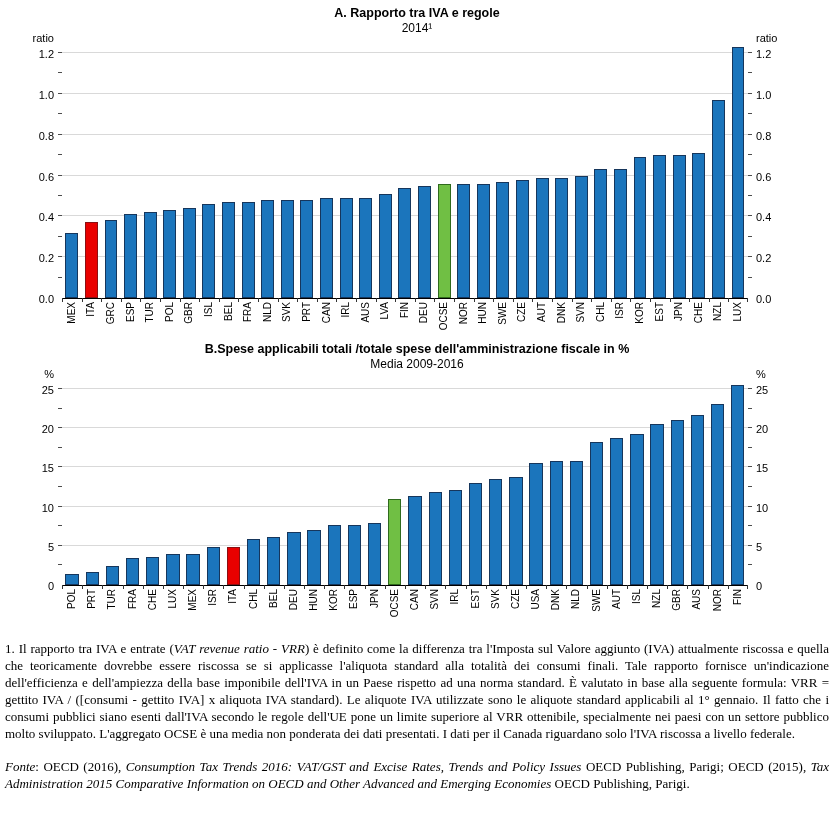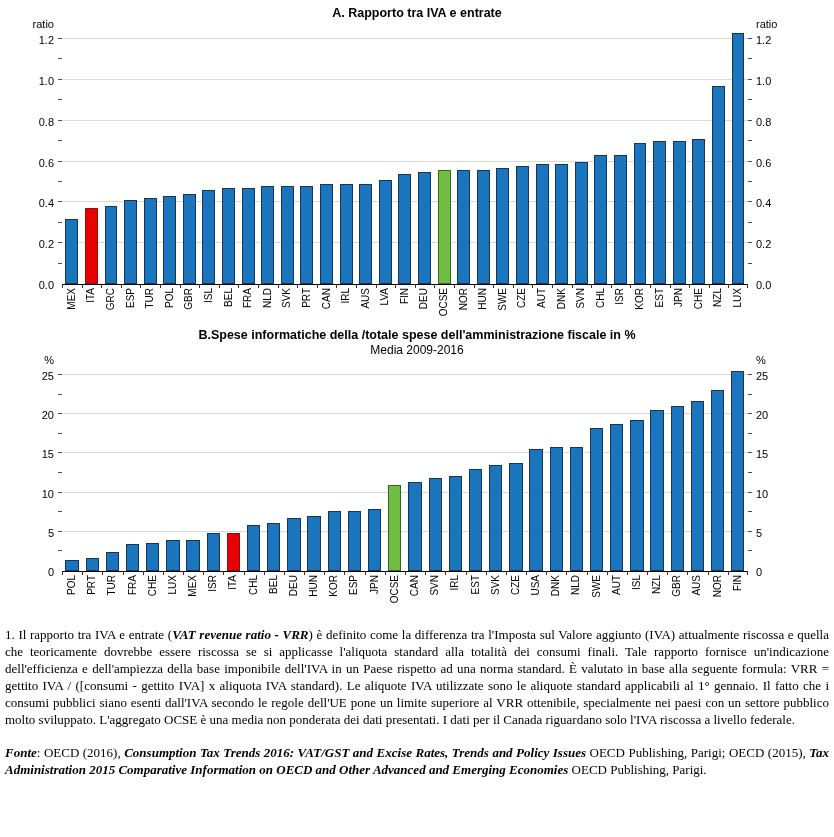--- a/index.html
+++ b/index.html
@@ -49,29 +49,30 @@
 
   
   .footnote, .source {
     font-family: "Liberation Serif", serif;
     font-size: 13px; line-height: 17px;
     text-align: justify;
     margin: 0 5px;
   }
   .footnote { margin-top: 13px; }
   .source { margin-top: 16px; }
-  .seg-i { font-style: italic; font-weight: bold; }
+  .seg-i { font-style: italic; }
 </style>
 </head>
 <body>
 
 <div class="page">
 
   <section class="chart">
-    <div class="chart-title">A. Rapporto tra IVA e entrate</div>
+    <div class="chart-title">A. Rapporto tra IVA e regole</div>
+    <div class="chart-subtitle">2014¹</div>
     <div class="chart-body">
         <div class="yaxis yaxis-left" style="height: 253px;">
           <span class="unit-label">ratio</span>
           <span class="ytick-label" style="bottom: -6px;">0.0</span>
           <span class="ytick-label" style="bottom: 34.834px;">0.2</span>
           <span class="ytick-label" style="bottom: 75.668px;">0.4</span>
           <span class="ytick-label" style="bottom: 116.502px;">0.6</span>
           <span class="ytick-label" style="bottom: 157.336px;">0.8</span>
           <span class="ytick-label" style="bottom: 198.17px;">1.0</span>
           <span class="ytick-label" style="bottom: 239.004px;">1.2</span>
@@ -367,21 +368,21 @@
           <span class="ytick-label" style="bottom: 75.668px;">0.4</span>
           <span class="ytick-label" style="bottom: 116.502px;">0.6</span>
           <span class="ytick-label" style="bottom: 157.336px;">0.8</span>
           <span class="ytick-label" style="bottom: 198.17px;">1.0</span>
           <span class="ytick-label" style="bottom: 239.004px;">1.2</span>
         </div>
       </div>
   </section>
 
   <section class="chart">
-    <div class="chart-title">B.Spese informatiche della /totale spese dell'amministrazione fiscale in %</div>
+    <div class="chart-title">B.Spese applicabili totali /totale spese dell'amministrazione fiscale in %</div>
     <div class="chart-subtitle">Media 2009-2016</div>
     <div class="chart-body">
         <div class="yaxis yaxis-left" style="height: 204px;">
           <span class="unit-label">%</span>
           <span class="ytick-label" style="bottom: -6px;">0</span>
           <span class="ytick-label" style="bottom: 33.2px;">5</span>
           <span class="ytick-label" style="bottom: 72.4px;">10</span>
           <span class="ytick-label" style="bottom: 111.6px;">15</span>
           <span class="ytick-label" style="bottom: 150.8px;">20</span>
           <span class="ytick-label" style="bottom: 190px;">25</span>

